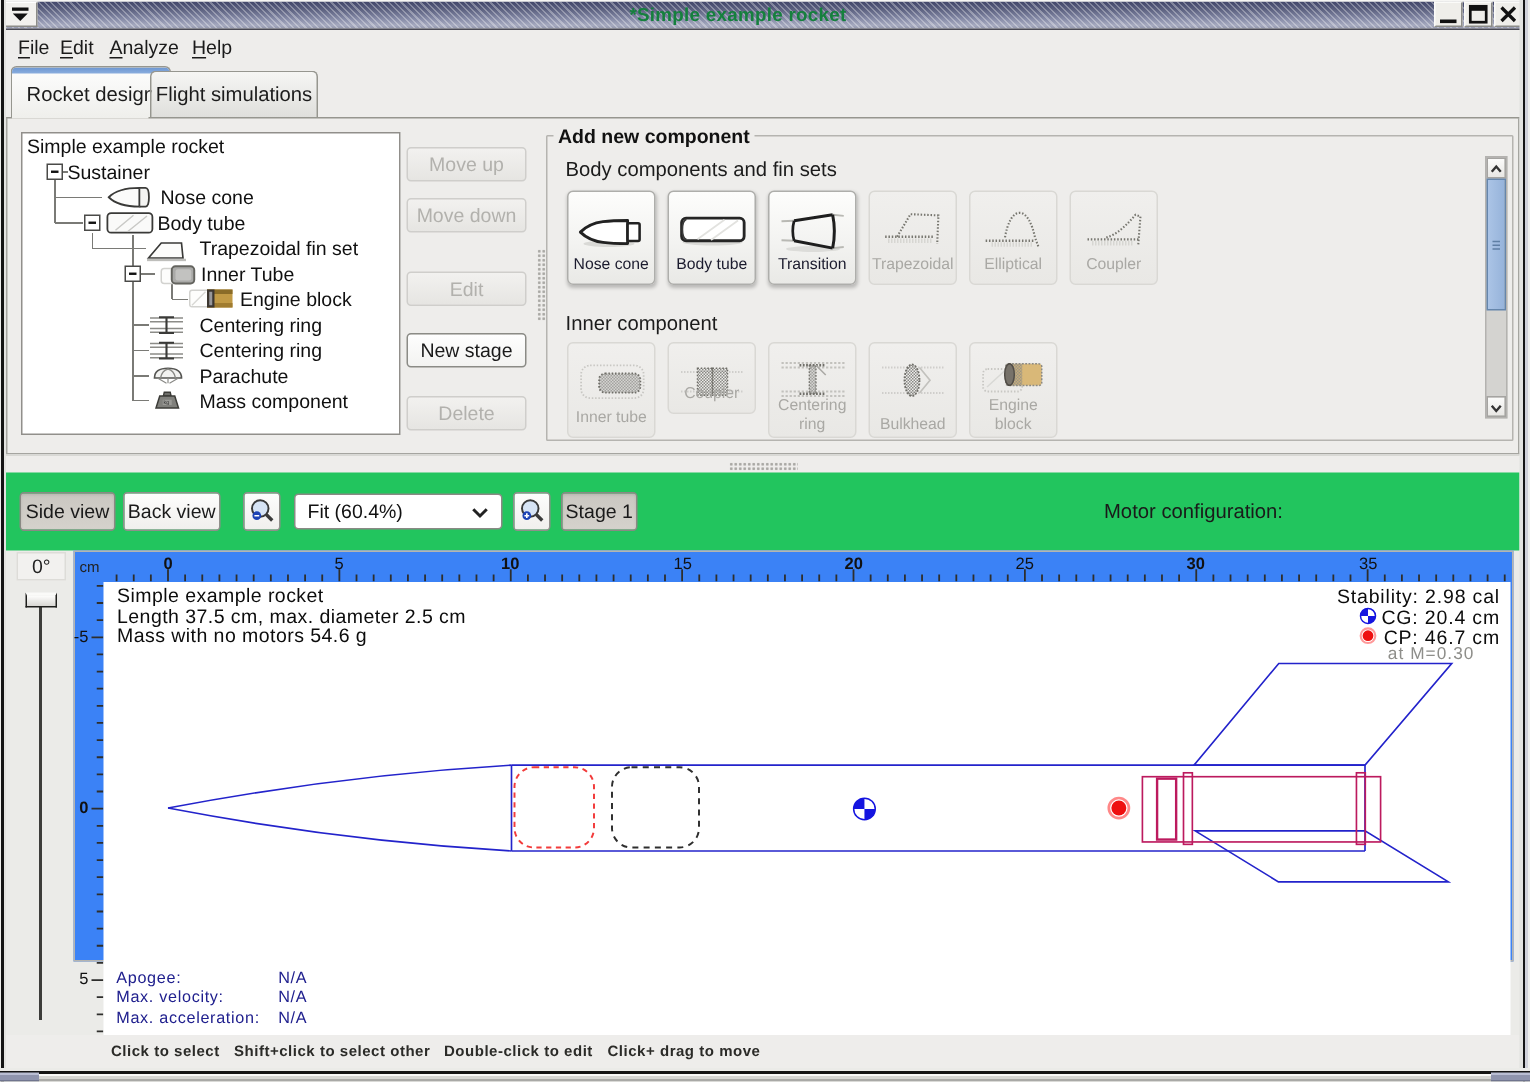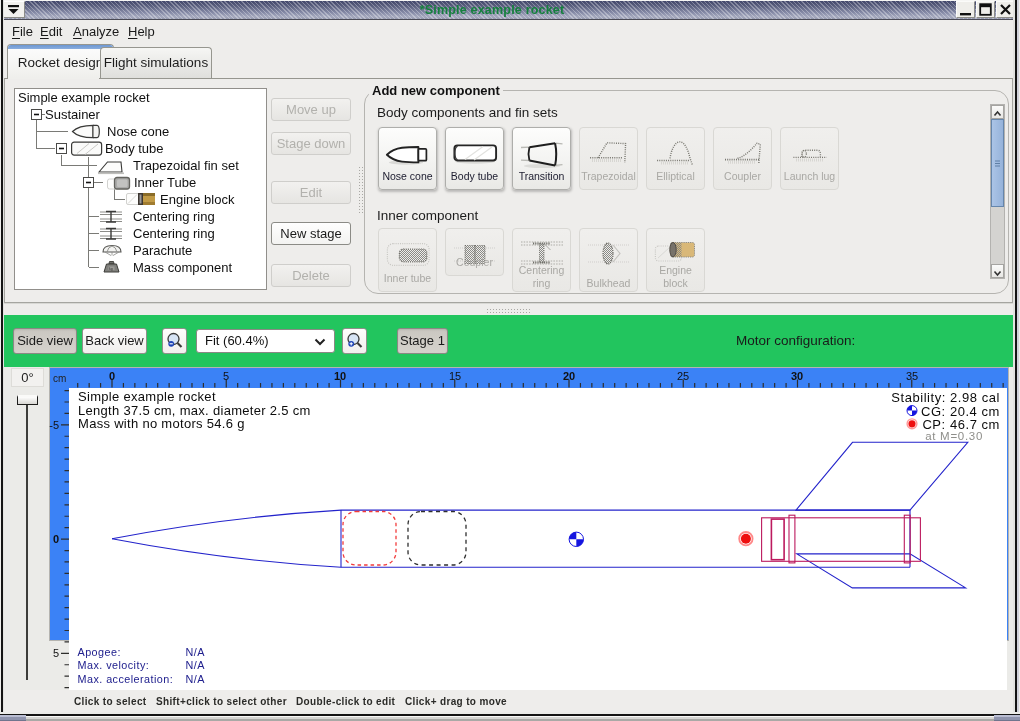--- a/index.html
+++ b/index.html
@@ -59,21 +59,21 @@
 
   #vgrip { position:absolute; left:353px; top:87px; width:6px; height:48px;
     background-image:radial-gradient(circle, #a9a8a4 0.8px, transparent 1px);
     background-size:3px 3px; }
   #hgrip { position:absolute; left:482px; top:4px; width:46px; height:6px;
     background-image:radial-gradient(circle, #a9a8a4 0.8px, transparent 1px);
     background-size:3px 3px; }
 
   
   #group { position:absolute; left:359px; top:11px; width:645px; height:204px;
-    border:1px solid #b5b4b0; border-radius:14px; }
+    border:1px solid #b5b4b0; border-radius:1px; }
   #legend { position:absolute; left:4px; top:-8px; background:#eeedeb; padding:0 3px;
     font-size:13px; font-weight:bold; color:#111; }
   .ghead { position:absolute; left:12px; font-size:13.5px; color:#1c1c1c; }
   .cbtn { position:absolute; width:59px; border-radius:4px; font-size:10.5px; text-align:center; }
   .cbtn.en { background:linear-gradient(180deg,#fdfdfc,#f3f3f1 55%,#e9e9e6); border:1px solid #aeaeab;
     color:#1b1b2e; box-shadow:0.5px 1.5px 2.5px rgba(0,0,0,0.22); }
   .cbtn.dis { background:linear-gradient(180deg,#f0efed,#e9e8e5); border:1px solid #d9d8d4; color:#a9a8a4; }
   .cbtn svg { position:absolute; left:50%; transform:translateX(-50%); top:7px; }
   .clabel { position:absolute; left:0; right:0; bottom:7px; }
   .clabel2 { position:absolute; left:0; right:0; bottom:2px; line-height:12.5px; }
@@ -280,21 +280,21 @@
       <text x="119" y="98">Inner Tube</text>
       <text x="145" y="115">Engine block</text>
       <text x="118" y="132">Centering ring</text>
       <text x="118" y="149">Centering ring</text>
       <text x="118" y="166">Parachute</text>
       <text x="118" y="183">Mass component</text>
     </g>
   </svg>
   </div>
   <div class="sbtn dis" style="top:19px">Move up</div>
-  <div class="sbtn dis" style="top:53px">Stage down</div>
+  <div class="sbtn dis" style="top:53px">Move down</div>
   <div class="sbtn dis" style="top:102px">Edit</div>
   <div class="sbtn en" style="top:143px">New stage</div>
   <div class="sbtn dis" style="top:185px">Delete</div>
   <div id="vgrip"></div>
   <div id="group">
     <div id="legend">Add new component</div>
     <div class="ghead" style="top:14px">Body components and fin sets</div>
     <div class="ghead" style="top:117px">Inner component</div>
 
     <div class="cbtn en" style="left:13px; top:36px; height:63px;">
@@ -352,31 +352,20 @@
     </div>
     <div class="cbtn dis" style="left:348px; top:36px; height:63px;">
       <svg width="46" height="34">
           <g transform="translate(0,1)">
         <path d="M5,23.6 L39.6,23.6" stroke="#77766f" stroke-width="1.6" stroke-dasharray="1,1.2" fill="none"></path>
         <path d="M17.5,22.3 C25,20.5 32,13 37,7.2 L40.3,8.3 L38.8,27.6" stroke="#77766f" stroke-width="1.4" stroke-dasharray="1,1.2" fill="none"></path>
         <path d="M8,26.2 h28" stroke="#d7d6d2" stroke-width="3" stroke-dasharray="1,1"></path>
       </g>
         </svg>
       <div class="clabel">Coupler</div>
-    </div>
-    <div class="cbtn dis" style="left:415px; top:36px; height:63px;">
-      <svg width="46" height="34">
-          <g transform="translate(0,1)">
-        <path d="M6.4,21.4 L39.6,21.4" stroke="#77766f" stroke-width="1.4" stroke-dasharray="1,1.2" fill="none"></path>
-        <path d="M14.9,21 L14.9,17.8 Q14.9,14.3 18,14.3 L30.4,14.3 Q33.4,14.3 33.4,17.8 L33.4,21" stroke="#77766f" stroke-width="1.4" stroke-dasharray="1,1.2" fill="none"></path>
-        <ellipse cx="17.2" cy="17.8" rx="2.1" ry="3.3" fill="none" stroke="#77766f" stroke-width="1.1" stroke-dasharray="1,1.2"></ellipse>
-        <path d="M9,24 h28" stroke="#d7d6d2" stroke-width="3" stroke-dasharray="1,1"></path>
-      </g>
-        </svg>
-      <div class="clabel">Launch lug</div>
     </div>
 
     <div class="cbtn dis" style="left:13px; top:137px; height:64px;">
       <svg width="46" height="34">
         <rect x="2.4" y="7.6" width="41.7" height="21.8" rx="6" fill="none" stroke="#c8c7c3" stroke-width="1.2" stroke-dasharray="1,1.2"></rect>
         <rect x="14.4" y="13" width="27.5" height="12.8" rx="4" fill="url(#st)" stroke="#6f6e68" stroke-width="1.2" stroke-dasharray="1,1.2"></rect>
       </svg>
       <div class="clabel">Inner  tube</div>
     </div>
     <div class="cbtn dis" style="left:80px; top:137px; height:48px;">
@@ -449,21 +438,21 @@
       </svg>
   </div>
   <div class="tbtn plain" style="left:338px; width:25px;">
     <svg width="23" height="24" style="position:absolute;left:0;top:0">
         <circle cx="10.5" cy="10" r="5.5" fill="#d7e4f5" stroke="#3a3a3a" stroke-width="1.3"></circle>
         <line x1="14.5" y1="14" x2="18.5" y2="18" stroke="#3a3a3a" stroke-width="2.2"></line>
         <circle cx="8.2" cy="14.8" r="2.9" fill="#1d43b5"></circle>
         <path d="M6.6,14.8 h3.2 M8.2,13.2 v3.2" stroke="#fff" stroke-width="1.1"></path>
       </svg>
   </div>
-  <div class="tbtn pressed" style="left:393px; width:51px;">Stage 1</div>
+  <div class="tbtn pressed" style="left:370px; width:51px;">Stage 1</div>
   <div style="position:absolute; left:732px; top:18px; font-size:13.5px; color:#1a1a1a;">Motor configuration:</div>
 </div>
 
 <div class="abs" id="rotlabel">0°</div>
 <div class="abs" id="sl-track"></div>
 <div class="abs" id="sl-thumb"></div>
 
 <div class="abs" id="canvas">
   <div id="corner" style="position:absolute;left:0;top:0;width:20px;height:20.5px;">
     <span style="position:absolute;left:3px;top:5px;font-size:10px;color:#222;">cm</span>

